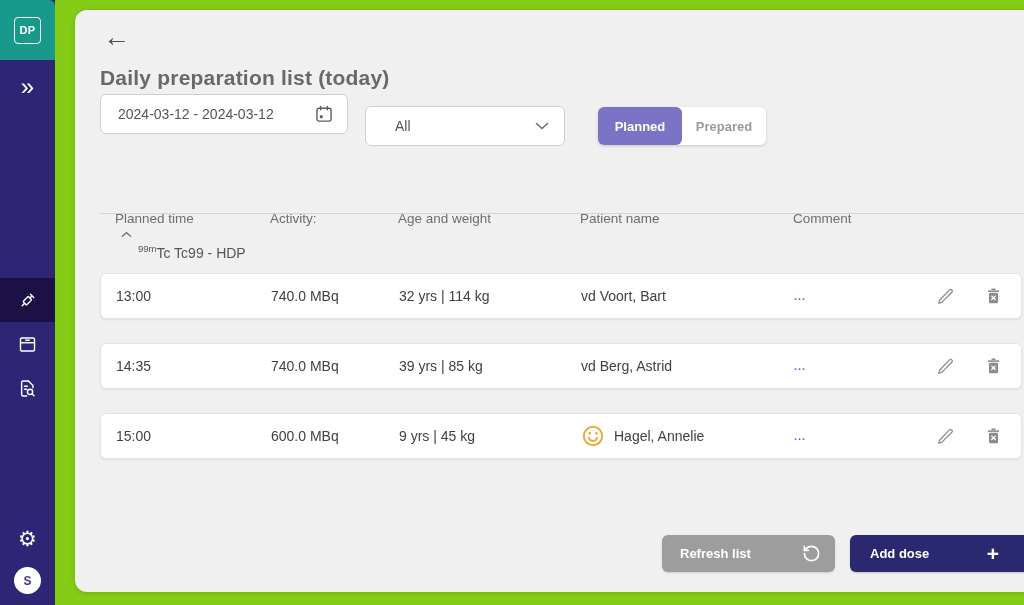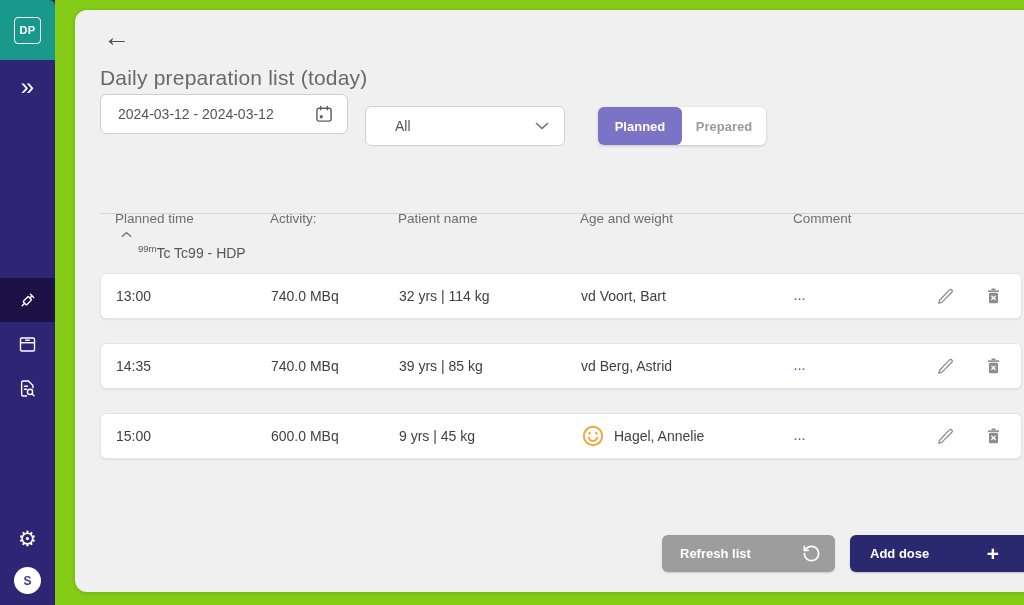--- a/index.html
+++ b/index.html
@@ -22,21 +22,21 @@
   .gear { position:absolute; left:0; top:524px; width:55px; height:30px; color:#fff; font-size:21px;
           display:flex; align-items:center; justify-content:center; cursor:pointer; }
   .avatar { position:absolute; left:14px; top:567px; width:27px; height:27px; border-radius:50%;
             background:#fff; color:#433a8a; font-size:12px; font-weight:bold;
             display:flex; align-items:center; justify-content:center; cursor:pointer; }
 
   
   .panel { position:absolute; left:75px; top:10px; width:964px; height:582px; background:#f1f0f0;
            border-radius:12px; box-shadow:0 1px 5px rgba(0,0,0,.15); }
   .back-arrow { position:absolute; left:28px; top:14px; font-size:27px; color:#4d4d4d; line-height:1; cursor:pointer; }
-  .page-title { position:absolute; left:25px; top:56px; font-size:21px; font-weight:normal; color:#696969; letter-spacing:.2px; }
+  .page-title { position:absolute; left:25px; top:56px; font-size:21px; font-weight:bold; color:#696969; letter-spacing:.2px; }
 
   
   .date-box { position:absolute; left:25px; top:84px; width:248px; height:40px; background:#fff;
               border:1px solid #cfcfcf; border-radius:6px; display:flex; align-items:center; padding:0 13px 0 17px; cursor:pointer; }
   .date-box .txt { flex:1; font-size:14px; color:#555; }
   .select-box { position:absolute; left:290px; top:96px; width:200px; height:40px; background:#fff;
                 border:1px solid #cfcfcf; border-radius:6px; display:flex; align-items:center; padding:0 15px 0 29px; cursor:pointer; }
   .select-box .txt { flex:1; font-size:14px; color:#555; }
   .toggle { position:absolute; left:523px; top:97px; height:38px; background:#fff; border-radius:6px;
             box-shadow:0 1px 3px rgba(0,0,0,.18); display:flex; }
@@ -151,22 +151,22 @@
     </div>
 
     <div class="toggle">
       <div class="seg on">Planned</div>
       <div class="seg off">Prepared</div>
     </div>
 
     <div class="table-header grid-cols">
       <span>Planned time</span>
       <span>Activity:</span>
+      <span>Age and weight</span>
       <span>Patient name</span>
-      <span>Age and weight</span>
       <span>Comment</span>
       <span></span>
     </div>
     <div class="divider"></div>
 
     <div class="group-row">
       <span class="chev">
         <svg width="11" height="7" viewBox="0 0 12 7" fill="none" stroke="#777" stroke-width="1.5" stroke-linecap="round">
           <polyline points="1.5,5.5 6,1.5 10.5,5.5"></polyline>
         </svg>

